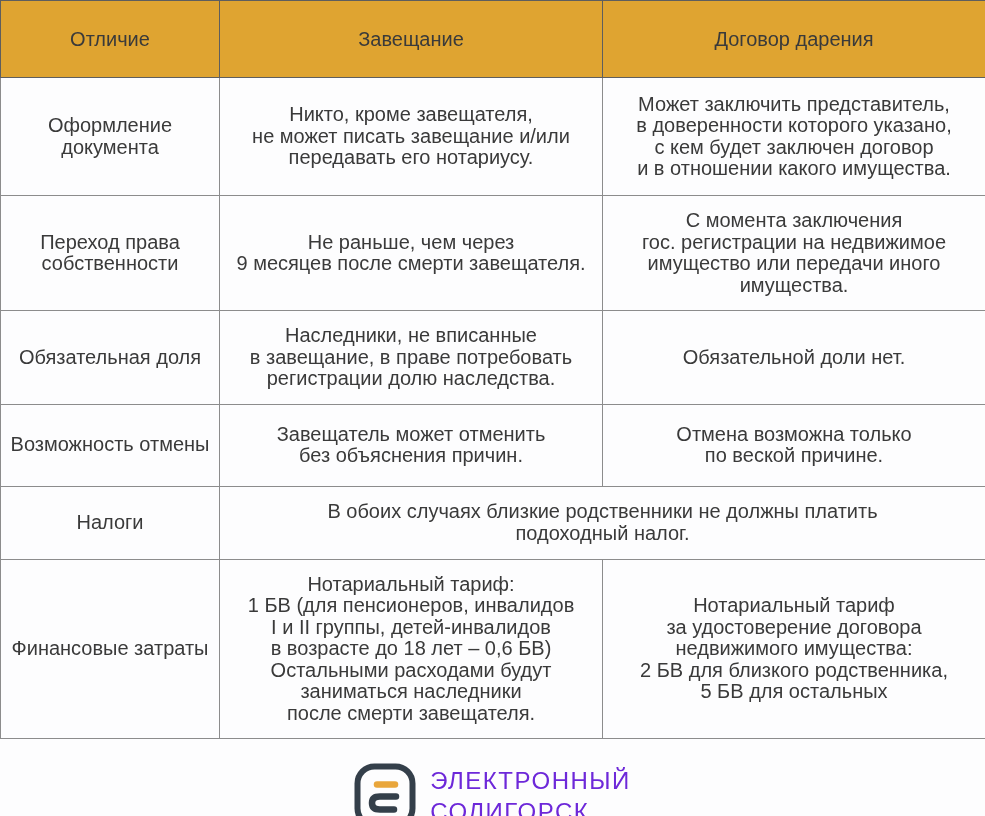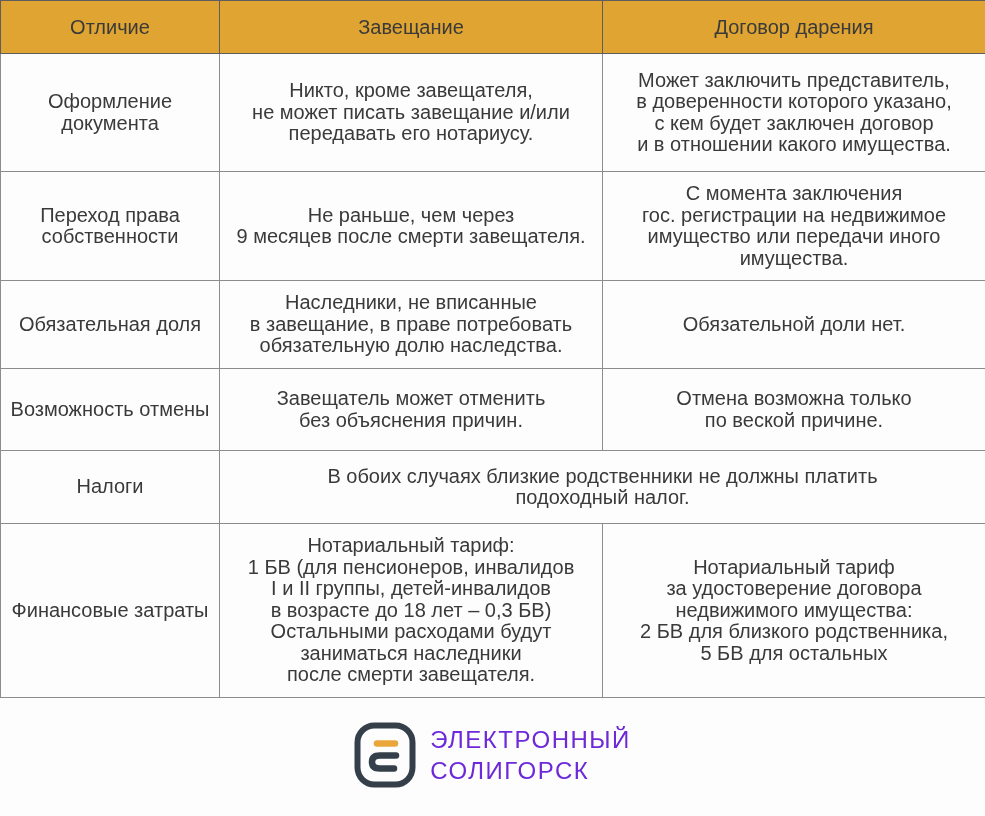--- a/index.html
+++ b/index.html
@@ -24,21 +24,21 @@
   table.cmp col.c2 { width: 383px; }
   table.cmp col.c3 { width: 383px; }
   table.cmp th, table.cmp td {
     border: 1px solid #8C8C8C;
     text-align: center;
     vertical-align: middle;
     white-space: pre-line;
     font-size: 20px;
     line-height: 21.5px;
     font-weight: normal;
-    padding: 2px 8px;
+    padding: 14px 8px;
   }
   table.cmp thead th {
     background: #DFA431;
     border-color: #5E5E5E;
     height: 48px;
     font-size: 20px;
     line-height: 24px;
   }
   tbody tr:nth-child(1) { height: 118px; }
   tbody tr:nth-child(2) { height: 109px; }
@@ -101,41 +101,41 @@
 9 месяцев после смерти завещателя.</td>
         <td>С момента заключения
 гос. регистрации на недвижимое
 имущество или передачи иного
 имущества.</td>
       </tr>
       <tr>
         <td>Обязательная доля</td>
         <td>Наследники, не вписанные
 в завещание, в праве потребовать
-обязательную долю наследства.</td>
+регистрации долю наследства.</td>
         <td>Обязательной доли нет.</td>
       </tr>
       <tr>
         <td>Возможность отмены</td>
         <td>Завещатель может отменить
 без объяснения причин.</td>
         <td>Отмена возможна только
 по веской причине.</td>
       </tr>
       <tr>
         <td>Налоги</td>
         <td colspan="2">В обоих случаях близкие родственники не должны платить
 подоходный налог.</td>
       </tr>
       <tr>
         <td>Финансовые затраты</td>
         <td>Нотариальный тариф:
 1 БВ (для пенсионеров, инвалидов
 I и II группы, детей-инвалидов
-в возрасте до 18 лет – 0,3 БВ)
+в возрасте до 18 лет – 0,6 БВ)
 Остальными расходами будут
 заниматься наследники
 после смерти завещателя.</td>
         <td>Нотариальный тариф
 за удостоверение договора
 недвижимого имущества:
 2 БВ для близкого родственника,
 5 БВ для остальных</td>
       </tr>
     </tbody>

